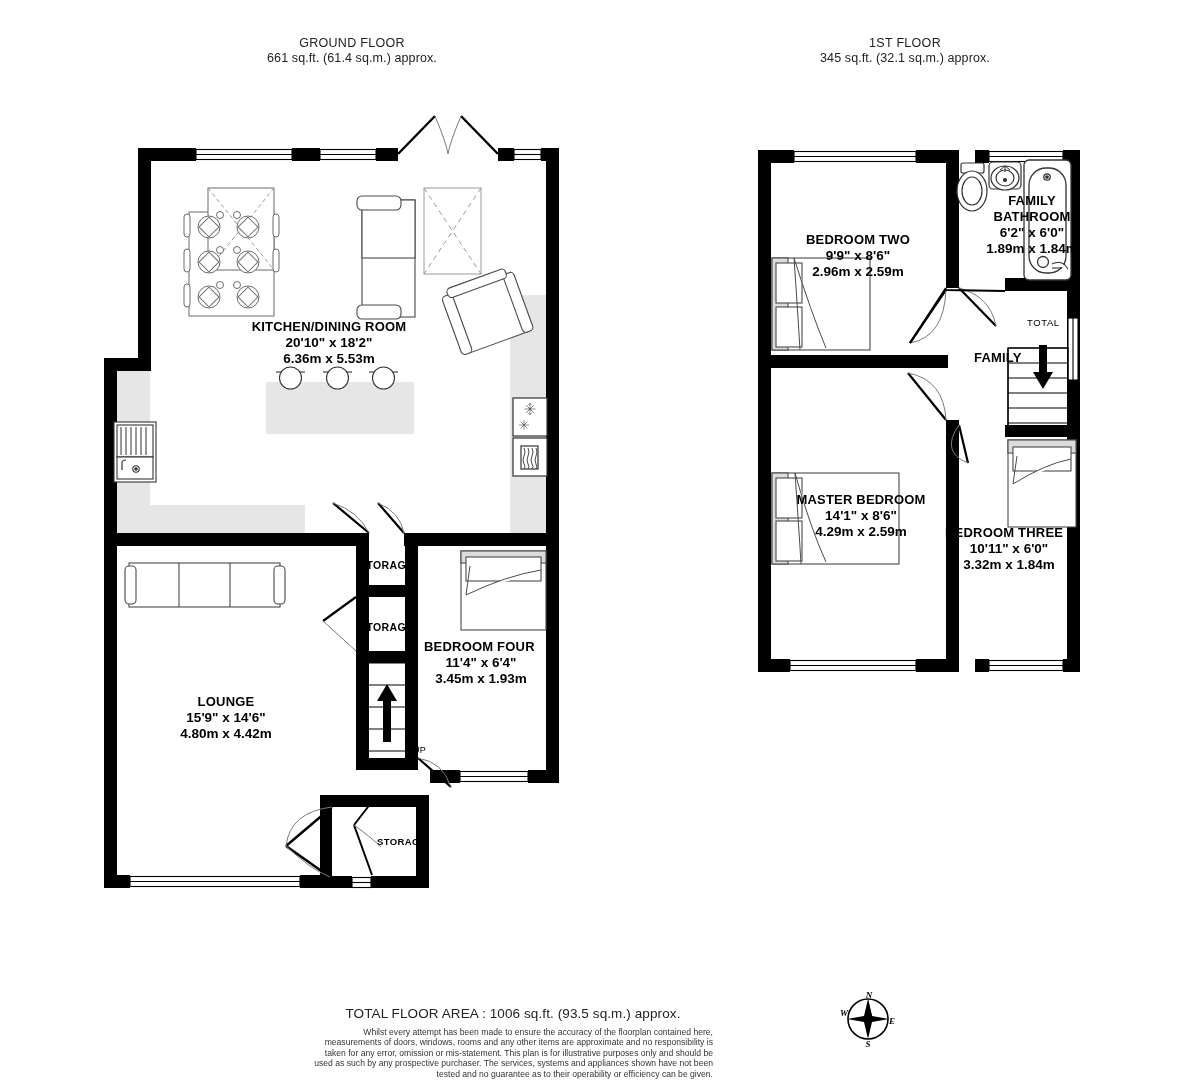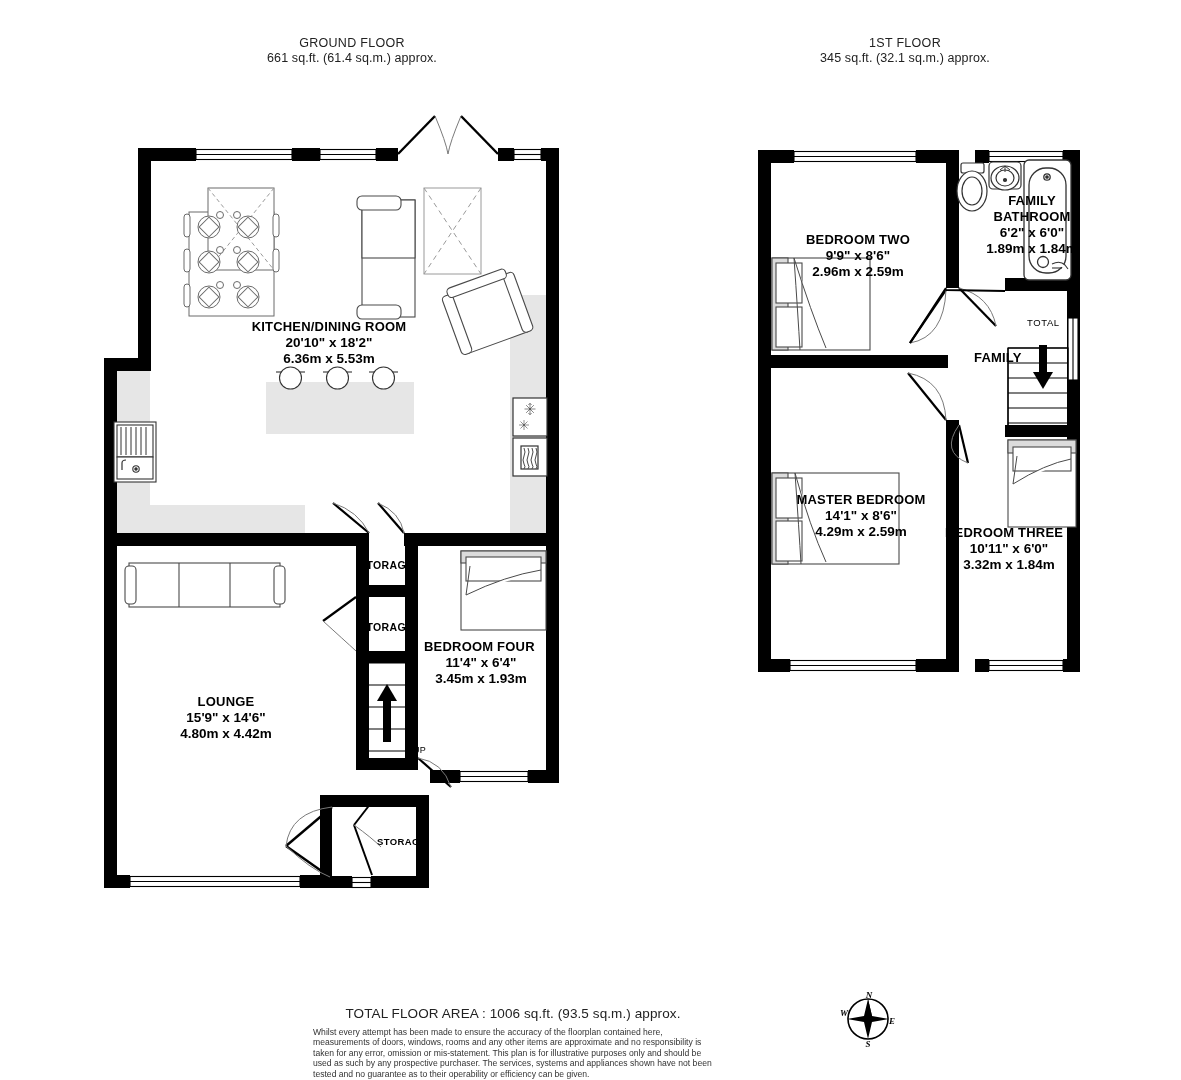--- a/index.html
+++ b/index.html
@@ -19,21 +19,21 @@
   .lbl .nm{font-size:13px;letter-spacing:.2px;line-height:16px;}
   .lbl .d1{font-size:13.5px;line-height:16px;}
   .lbl .d2{font-size:13.5px;line-height:16px;}
   .lbl.clip{overflow:hidden;text-align:left;}
 
   .small{position:absolute;font-size:10.5px;font-weight:bold;letter-spacing:.4px;color:#000;}
   .tiny{position:absolute;font-size:9px;letter-spacing:.2px;color:#000;}
 
   .footer{position:absolute;left:0;width:1026px;text-align:center;}
   .foot-total{font-size:13.5px;color:#222;letter-spacing:.1px;}
-  .foot-disc{font-size:8.6px;line-height:10.4px;color:#333;width:400px;margin:6px auto 0 auto;text-align:left;}
+  .foot-disc{font-size:8.6px;line-height:10.4px;color:#333;width:400px;margin:6px auto 0 auto;text-align:right;}
 
   .compass{position:absolute;width:60px;height:60px;}
 </style>
 </head>
 <body>
 
 <div class="stage">
 
   <div class="hdr" style="left:177px;top:28px;width:350px;">
     <div class="l1">GROUND FLOOR</div>

